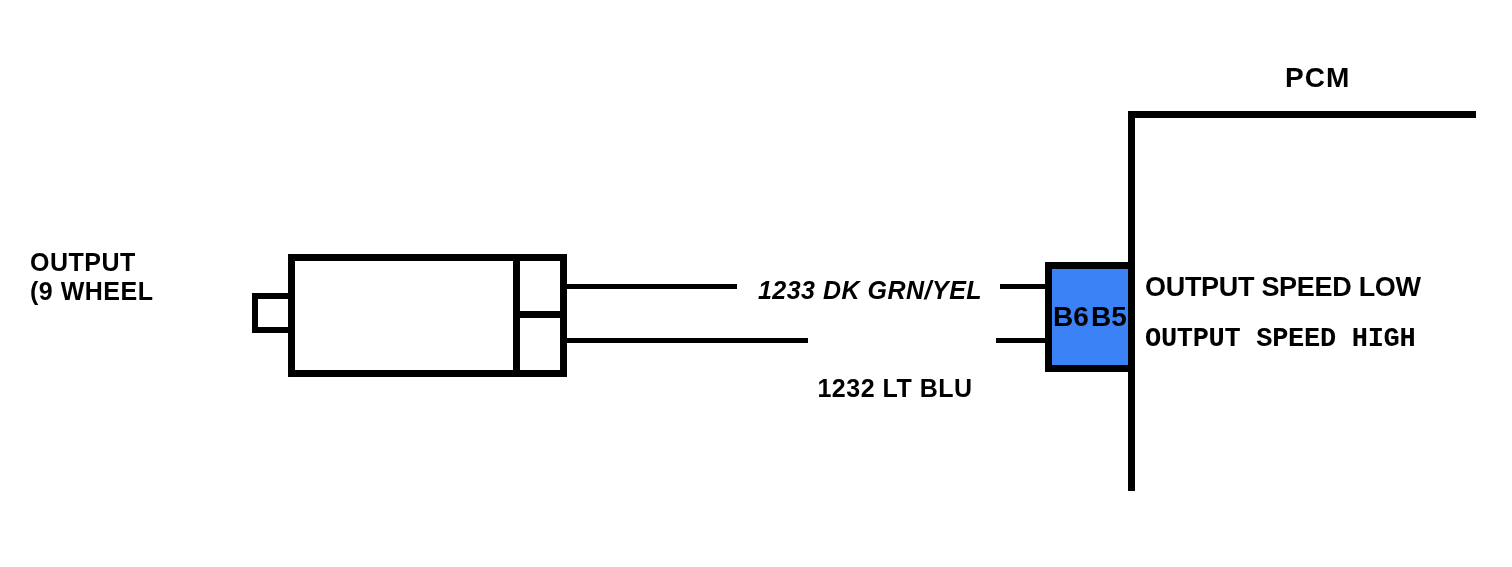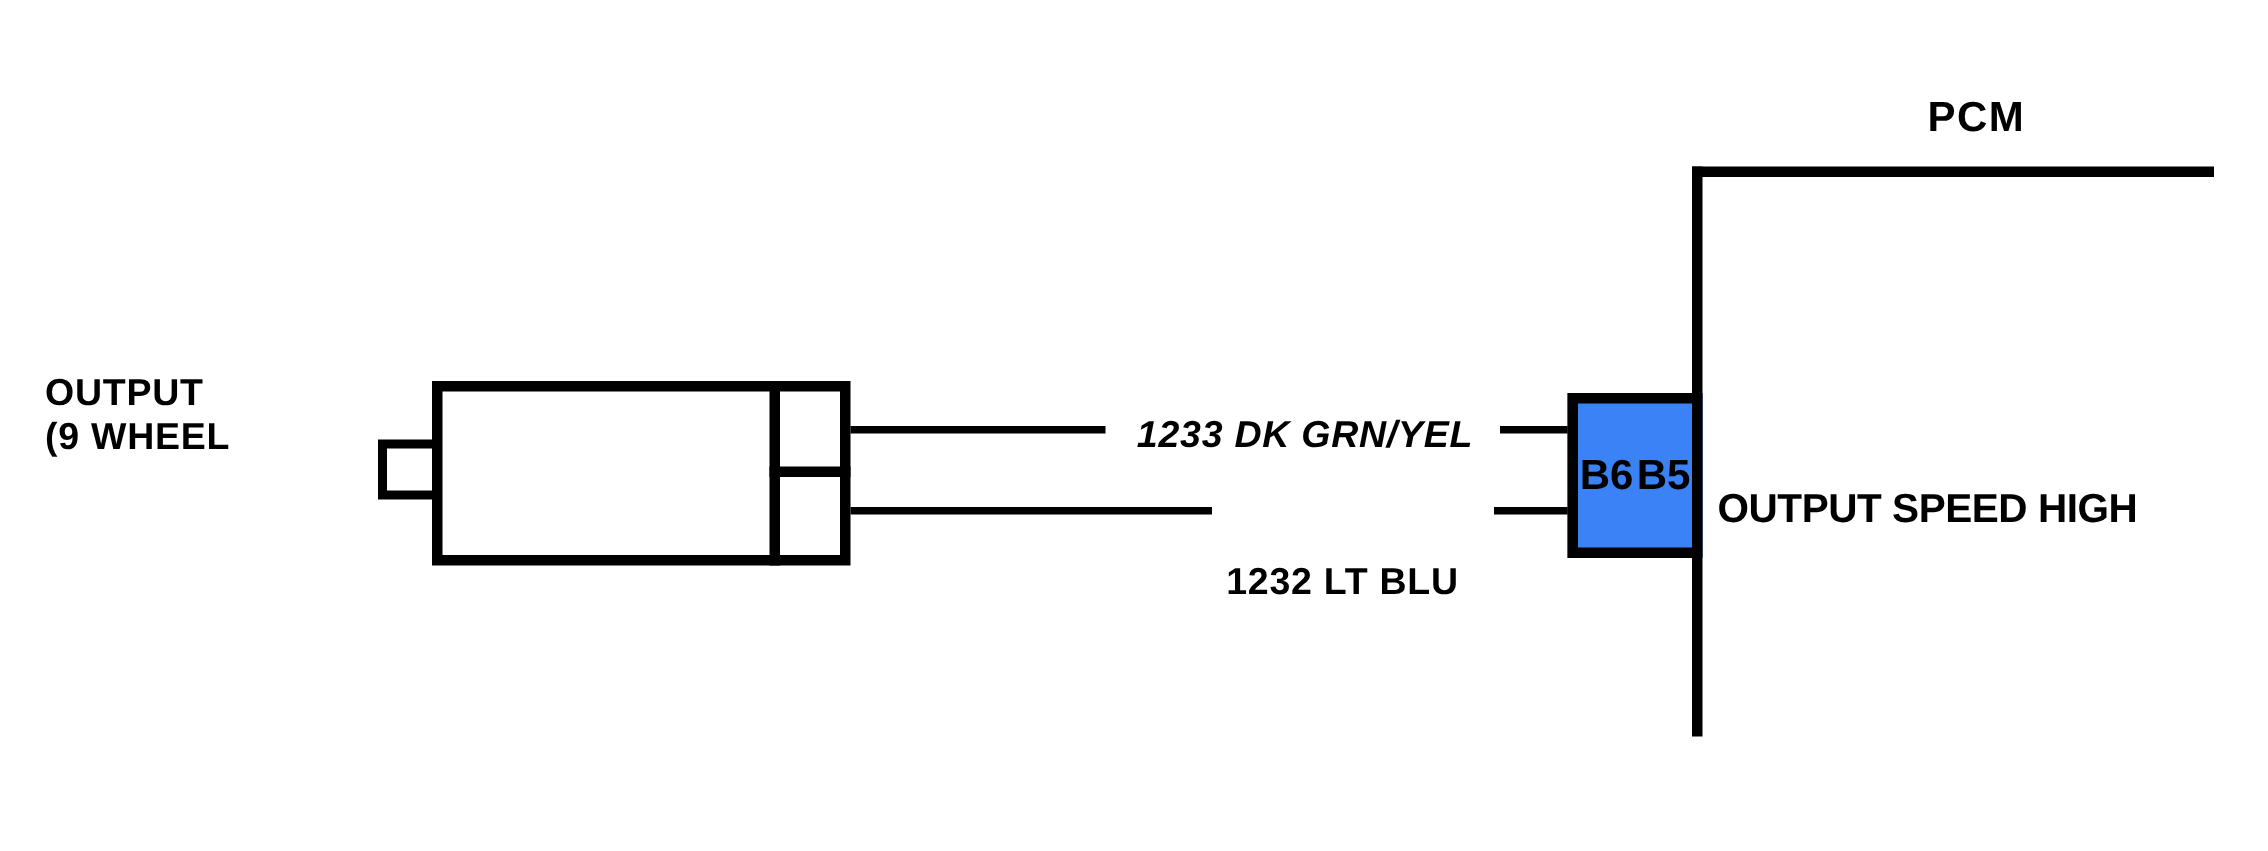--- a/index.html
+++ b/index.html
@@ -129,21 +129,21 @@
     letter-spacing: 1px;
   }
 
   
   .signal-label {
     font-size: 27px;
     letter-spacing: -0.3px;
     white-space: nowrap;
   }
   .signal-low  { left: 1145px; top: 272px; }
-  .signal-high { left: 1145px; top: 324px; }
+  .signal-high { left: 1145px; top: 324px; font-family: Liberation Mono, monospace; }
 </style>
 </head>
 <body>
 
 <div class="canvas">
 
   <div class="abs sensor-caption">
     <div>OUTPUT</div>
     <div>(9 WHEEL</div>
   </div>
@@ -164,15 +164,16 @@
   <div class="abs pcm-connector">
     <div class="pin-cell">B6</div>
     <div class="pin-divider"></div>
     <div class="pin-cell">B5</div>
   </div>
 
   <div class="abs pcm-vline"></div>
   <div class="abs pcm-hline"></div>
   <div class="abs pcm-title">PCM</div>
 
+  <div class="abs signal-label signal-low">OUTPUT SPEED LOW</div>
   <div class="abs signal-label signal-high">OUTPUT SPEED HIGH</div>
 
 </div>
 
 </body></html>

